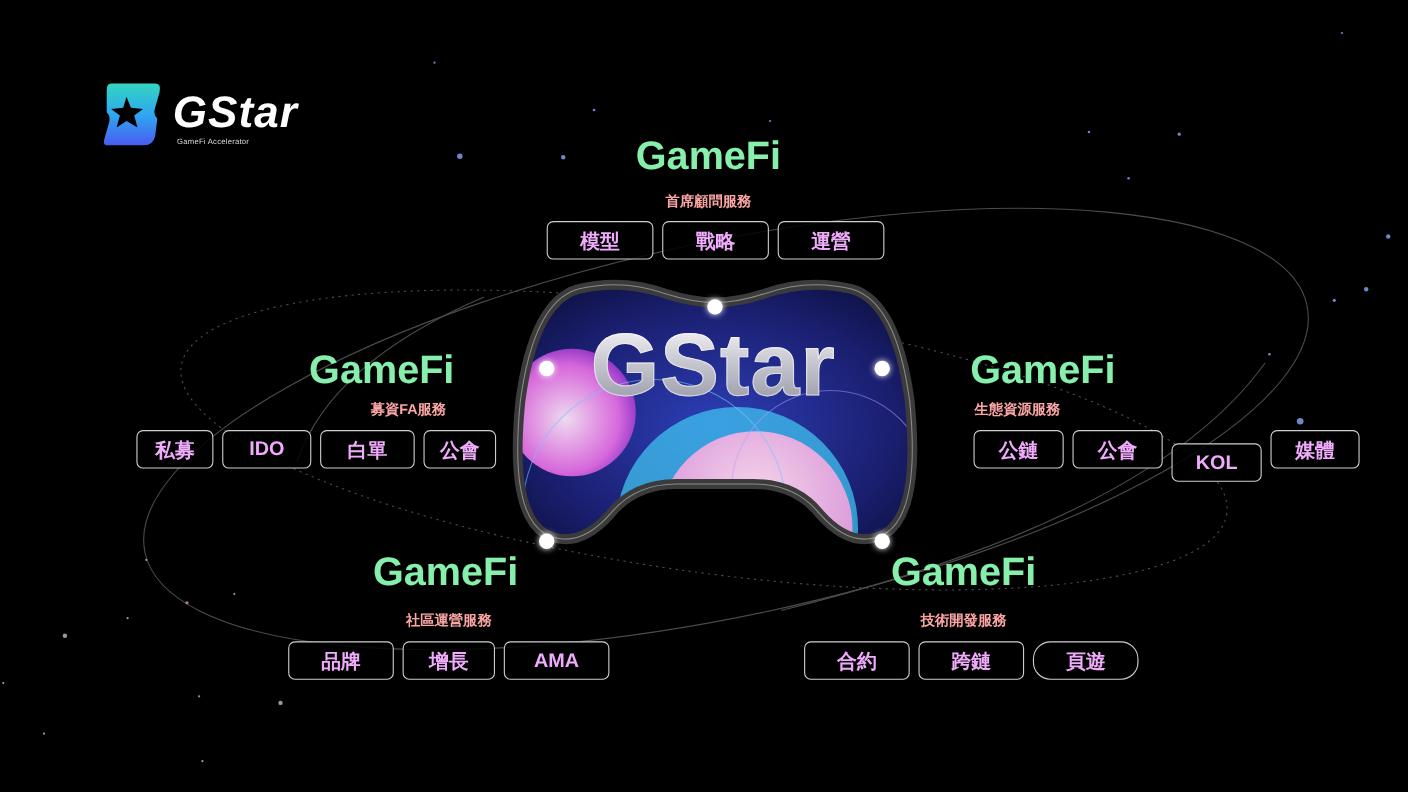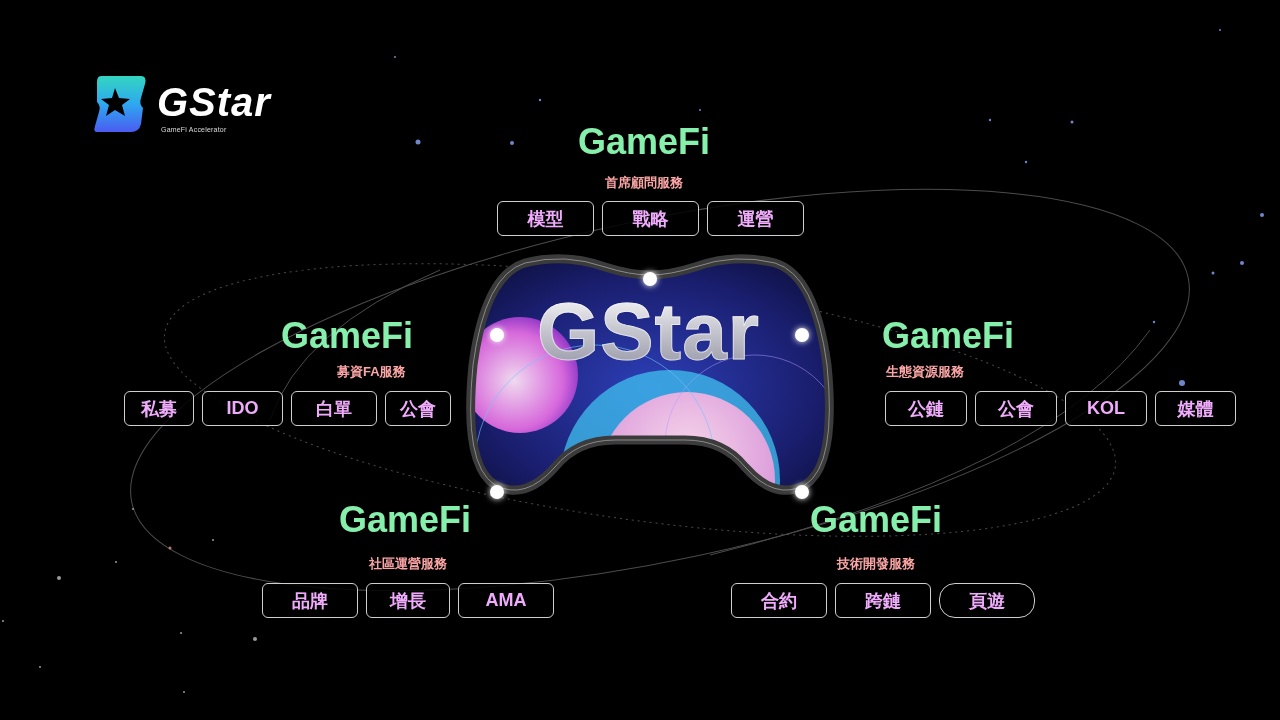--- a/index.html
+++ b/index.html
@@ -155,21 +155,21 @@
     <div class="pill" style="width:66px;">公會</div>
   </div>
 </div>
 
 <div class="group">
   <div class="g-title" style="left:882px;top:316px;">GameFi</div>
   <div class="g-sub" style="left:886px;top:364px;">生態資源服務</div>
   <div class="pills" style="left:885px;top:391px;">
     <div class="pill" style="width:82px;">公鏈</div>
     <div class="pill" style="width:82px;">公會</div>
-    <div class="pill" style="width:82px;">KOL</div>
+    <div class="pill" style="width:82px;margin-top:12px;">KOL</div>
     <div class="pill" style="width:81px;">媒體</div>
   </div>
 </div>
 
 <div class="group">
   <div class="g-title" style="left:339px;top:500px;">GameFi</div>
   <div class="g-sub" style="left:369px;top:556px;">社區運營服務</div>
   <div class="pills" style="left:262px;top:583px;">
     <div class="pill" style="width:96px;">品牌</div>
     <div class="pill" style="width:84px;">增長</div>

